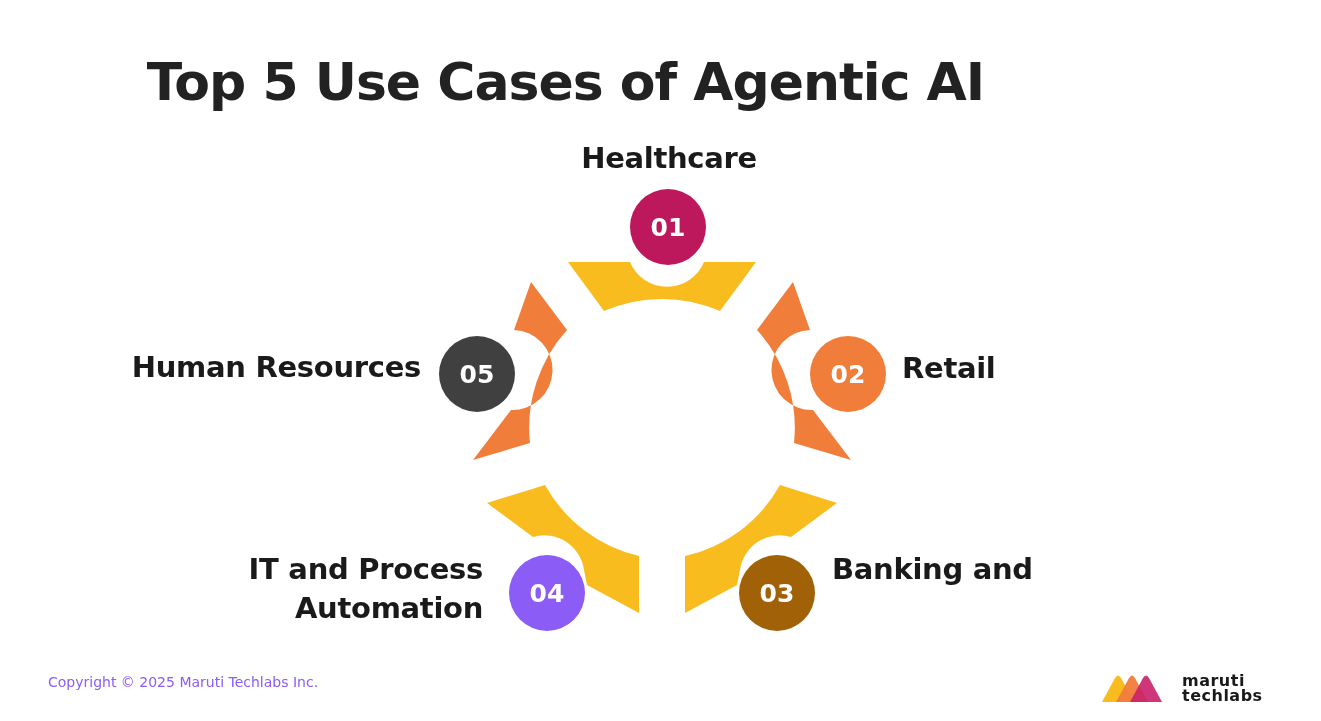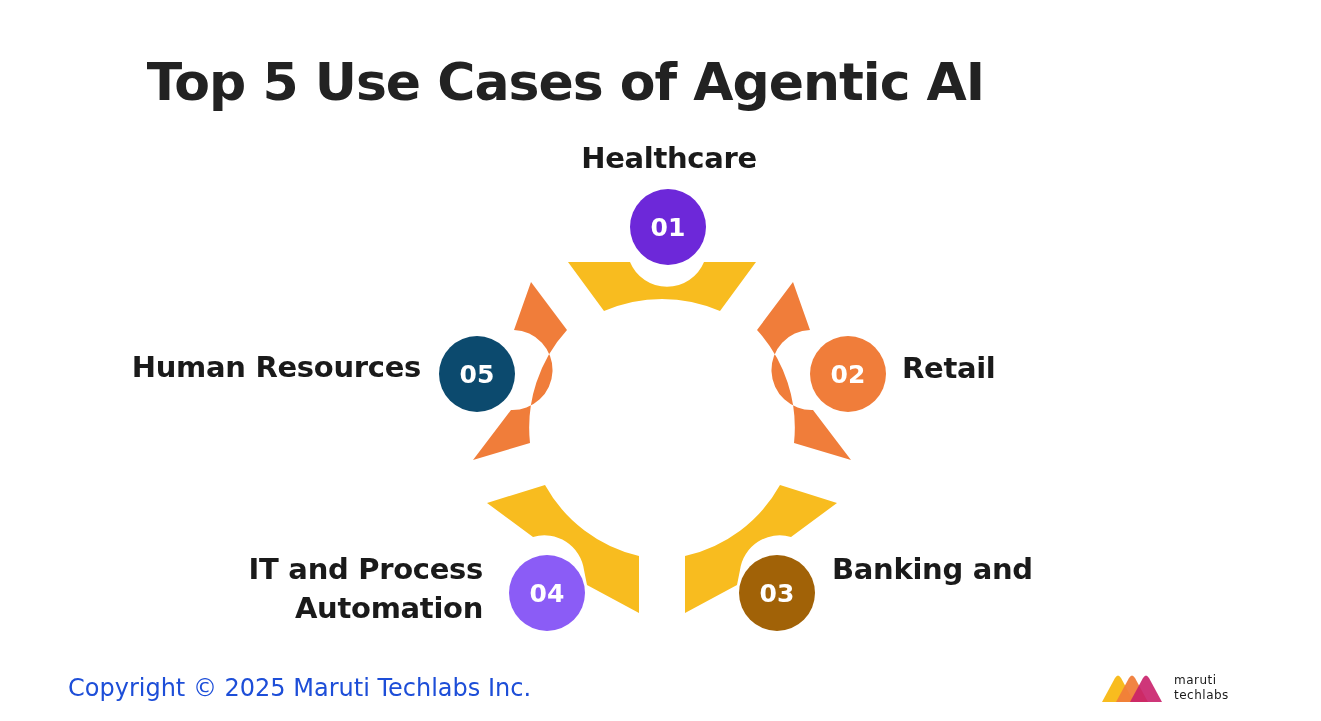--- a/index.html
+++ b/index.html
@@ -6,55 +6,55 @@
   body{width:1321px;height:721px;position:relative;overflow:hidden;font-family:"DejaVu Sans","Liberation Sans",sans-serif;color:#1c1c1c;}
   .title{position:absolute;left:0;width:1131px;top:52px;text-align:center;font-size:52px;font-weight:bold;letter-spacing:-1px;color:#222;}
   .label{position:absolute;font-size:29px;font-weight:bold;color:#1a1a1a;line-height:39px;letter-spacing:-0.3px;}
   .l1{left:0;width:1338px;text-align:center;top:139px;}
   .l2{left:902px;top:349px;}
   .l3{left:832px;top:550px;}
   .l4{right:838px;top:550px;text-align:right;}
   .l5{right:900px;top:348px;}
   svg.diag{position:absolute;left:0;top:0;}
   .badge{position:absolute;width:76px;height:76px;border-radius:50%;color:#fff;font-size:25px;font-weight:bold;display:flex;align-items:center;justify-content:center;}
-  .footer{position:absolute;left:68px;top:674px;font-size:24px;color:#1d4ed8;}
+  .footer{position:absolute;left:48px;top:674px;font-size:14px;color:#8b5cf6;}
   .logo{position:absolute;left:1100px;top:672px;display:flex;align-items:center;}
-  .logo-text{font-size:12px;font-weight:normal;line-height:15px;color:#1a1a1a;margin-left:8px;letter-spacing:0.5px;}
+  .logo-text{font-size:16px;font-weight:bold;line-height:15px;color:#1a1a1a;margin-left:16px;letter-spacing:0.5px;}
 </style>
 </head>
 <body>
 
 <div class="title">Top 5 Use Cases of Agentic AI</div>
 
 <svg class="diag" width="1321" height="721">
 
   <path fill="#F8BC1F" d="M568,262 L630,262 A40,40 0 0 0 704,262 L756,262 L720,311 A145,145 0 0 0 604,311 Z"></path>
 
   <path fill="#F07D3A" d="M793,282 L810,330 A40,40 0 0 0 813,410 L851,460 L794,443 A145,145 0 0 0 757,330 Z"></path>
 
   <path fill="#F8BC1F" d="M780,485 L837,503 L791,537 A40,40 0 0 0 740,570 L737,585 L685,613 L685,556 A145,145 0 0 0 780,485 Z"></path>
 
   <path fill="#F8BC1F" d="M545,485 L487,503 L533,537 A40,40 0 0 1 584,570 L587,585 L639,613 L639,556 A145,145 0 0 1 545,485 Z"></path>
 
   <path fill="#F07D3A" d="M531,282 L514,330 A40,40 0 0 1 511,410 L473,460 L530,443 A145,145 0 0 1 567,330 Z"></path>
 </svg>
 
-<div class="badge" style="left:630px;top:189px;background:#6d28d9;">
+<div class="badge" style="left:630px;top:189px;background:#be185d;">
     <span>01</span>
   </div>
 <div class="badge" style="left:810px;top:336px;background:#F07D3A;">
     <span>02</span>
   </div>
 <div class="badge" style="left:739px;top:555px;background:#a16207;">
     <span>03</span>
   </div>
 <div class="badge" style="left:509px;top:555px;background:#8b5cf6;">
     <span>04</span>
   </div>
-<div class="badge" style="left:439px;top:336px;background:#0c4a6e;">
+<div class="badge" style="left:439px;top:336px;background:#404040;">
     <span>05</span>
   </div>
 
 <div class="label l1">Healthcare</div>
 <div class="label l2">Retail</div>
 <div class="label l3">
   <div>Banking and</div>
 </div>
 <div class="label l4">
   <div>IT and Process</div>

